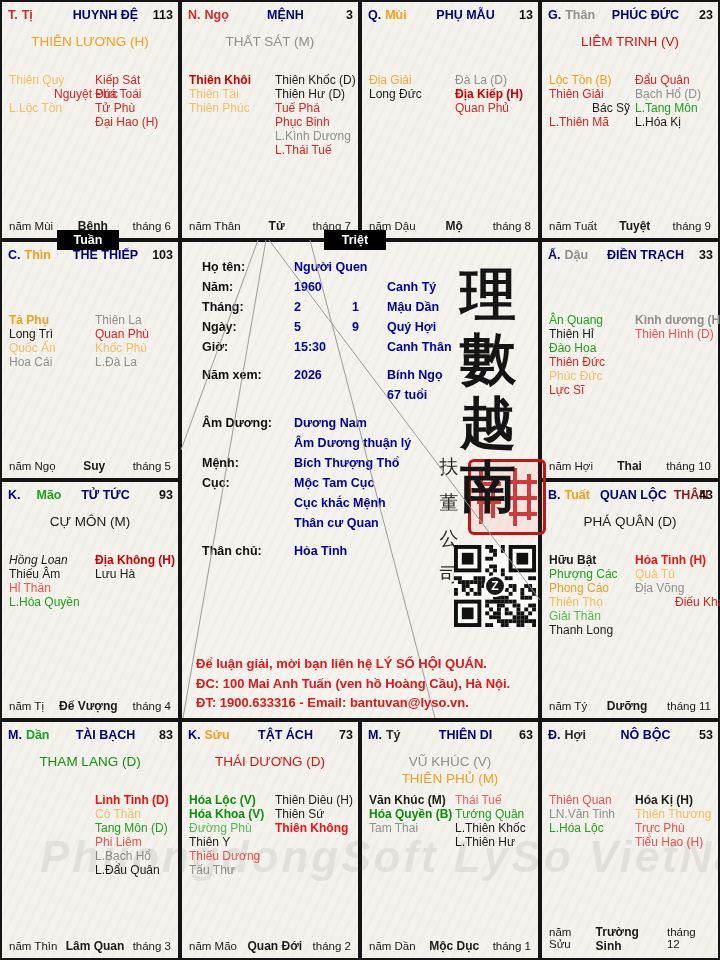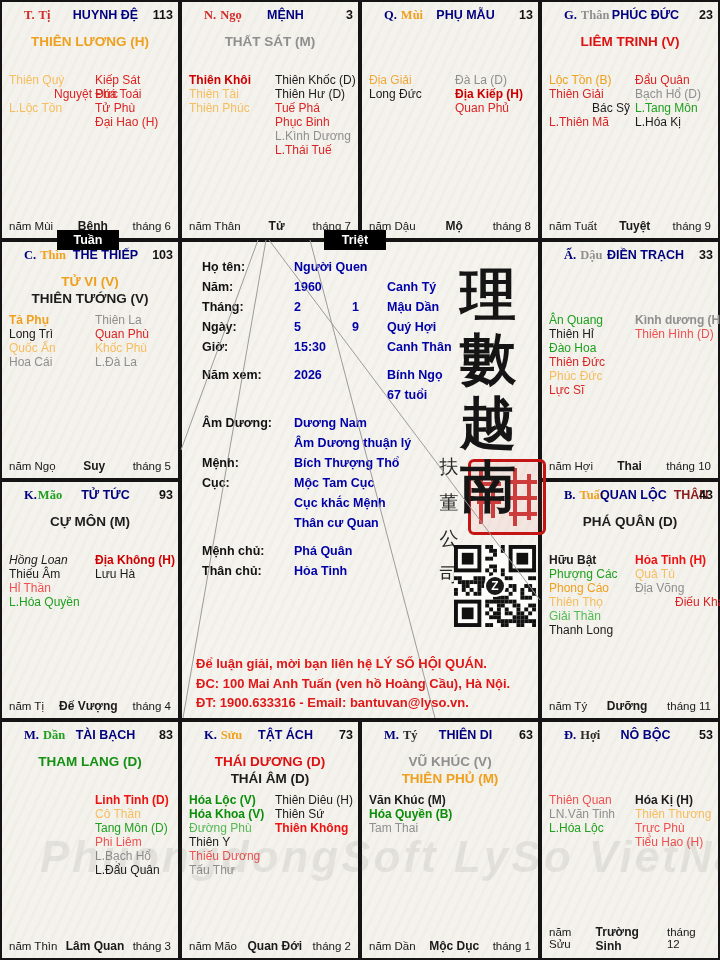--- a/index.html
+++ b/index.html
@@ -5,26 +5,26 @@
   html,body{margin:0;padding:0;background:#cfcfcf;}
   #board{position:relative;width:720px;height:960px;background:#141414;
          font-family:"Liberation Sans",sans-serif;overflow:hidden;}
   .cell{position:absolute;width:180px;height:240px;background:#f4f2ec;
         border:2px solid #141414;box-sizing:border-box;
         background-image:repeating-linear-gradient(115deg,rgba(120,110,90,.03) 0 3px,rgba(255,255,255,0) 3px 9px);}
   .center-cell{position:absolute;left:180px;top:240px;width:360px;height:480px;
         background:#f5f3ed;border:2px solid #141414;box-sizing:border-box;
         background-image:repeating-linear-gradient(115deg,rgba(120,110,90,.03) 0 3px,rgba(255,255,255,0) 3px 9px);}
   .hdr{position:absolute;top:6px;left:6px;right:5px;height:15px;font-weight:bold;font-size:12.5px;white-space:nowrap;}
-  .hdr .sb{position:absolute;left:16px;top:0;font-family:Liberation Serif, serif;}
+  .hdr .sb{position:absolute;left:0;top:0;}
   .hdr .nm{position:absolute;left:24px;right:22px;top:0;text-align:center;color:#00007f;padding-left:28px;}
   .hdr .nm .extra{margin-left:7px;}
   .hdr .num{position:absolute;right:0;top:0;color:#111;}
   .mains{position:absolute;top:32px;left:0;right:0;text-align:center;
-         font-weight:bold;font-size:13.5px;line-height:16.5px;white-space:nowrap;}
+         font-weight:normal;font-size:13.5px;line-height:16.5px;white-space:nowrap;}
   .colL,.colR{position:absolute;top:71px;font-size:12px;line-height:14px;white-space:nowrap;}
   .colL{left:7px;} .colR{left:93px;}
   .foot{position:absolute;bottom:5px;left:7px;right:7px;font-size:11.5px;
         display:flex;justify-content:space-between;color:#1a1a1a;align-items:baseline;}
   .foot .van{font-weight:bold;font-size:12px;}
   .tab{position:absolute;width:62px;height:20px;background:#000;color:#fff;
        font-weight:bold;font-size:12.5px;text-align:center;line-height:20px;z-index:8;}
   #tab-tuan{left:57px;top:230px;} #tab-triet{left:324px;top:230px;}
   #aspect-lines{position:absolute;left:0;top:0;z-index:4;pointer-events:none;}
   .info{position:absolute;left:20px;top:18px;width:320px;z-index:3;}
@@ -156,24 +156,20 @@
           <span class="van">Tuyệt</span>
           <span>tháng 9</span>
         </div>
       </div>
       <div class="cell" style="left: 0px; top: 240px;">
         <div class="hdr">
           <span class="sb"><span style="color: rgb(0, 0, 127);">C.</span><span style="color: rgb(239, 160, 30); margin-left: 4px;">Thìn</span></span>
           <span class="nm"><span>THÊ THIẾP</span></span>
           <span class="num">103</span>
         </div>
-        <div class="mains">
-          <div style="color: rgb(239, 160, 30);">TỬ VI (V)</div>
-          <div style="color: rgb(28, 28, 28);">THIÊN TƯỚNG (V)</div>
-        </div>
         <div class="colL">
           <div style="color: rgb(239, 160, 30); font-weight: bold;">Tả Phụ</div>
           <div style="color: rgb(28, 28, 28);">Long Trì</div>
           <div style="color: rgb(246, 189, 94);">Quốc Ấn</div>
           <div style="color: rgb(143, 143, 143);">Hoa Cái</div>
         </div>
         <div class="colR">
           <div style="color: rgb(143, 143, 143);">Thiên La</div>
           <div style="color: rgb(217, 37, 37);">Quan Phù</div>
           <div style="color: rgb(246, 189, 94);">Khốc Phù</div>
@@ -205,21 +201,21 @@
           <div style="color: rgb(239, 80, 80);">Thiên Hình (D)</div>
         </div>
         <div class="foot">
           <span>năm Hợi</span>
           <span class="van">Thai</span>
           <span>tháng 10</span>
         </div>
       </div>
       <div class="cell" style="left: 0px; top: 480px;">
         <div class="hdr">
-          <span class="sb"><span style="color: rgb(0, 0, 127);">K.</span><span style="color: rgb(31, 160, 31); margin-left: 1px;">Mão</span></span>
+          <span class="sb"><span style="color: rgb(0, 0, 127);">K.</span><span style="color: rgb(31, 160, 31); margin-left: 16px;">Mão</span></span>
           <span class="nm"><span>TỬ TỨC</span></span>
           <span class="num">93</span>
         </div>
         <div class="mains">
           <div style="color: rgb(28, 28, 28);">CỰ MÔN (M)</div>
         </div>
         <div class="colL">
           <div style="color: rgb(28, 28, 28); font-style: italic;">Hồng Loan</div>
           <div style="color: rgb(28, 28, 28);">Thiếu Âm</div>
           <div style="color: rgb(239, 80, 80);">Hỉ Thần</div>
@@ -288,21 +284,20 @@
         </div>
       </div>
       <div class="cell" style="left: 180px; top: 720px;">
         <div class="hdr">
           <span class="sb"><span style="color: rgb(0, 0, 127);">K.</span><span style="color: rgb(239, 160, 30); margin-left: 4px;">Sửu</span></span>
           <span class="nm"><span>TẬT ÁCH</span></span>
           <span class="num">73</span>
         </div>
         <div class="mains">
           <div style="color: rgb(221, 17, 17);">THÁI DƯƠNG (D)</div>
-          <div style="color: rgb(28, 28, 28);">THÁI ÂM (D)</div>
         </div>
         <div class="colL">
           <div style="color: rgb(11, 143, 11); font-weight: bold;">Hóa Lộc (V)</div>
           <div style="color: rgb(11, 143, 11); font-weight: bold;">Hóa Khoa (V)</div>
           <div style="color: rgb(83, 185, 83);">Đường Phù</div>
           <div style="color: rgb(28, 28, 28);">Thiên Y</div>
           <div style="color: rgb(239, 80, 80);">Thiếu Dương</div>
           <div style="color: rgb(143, 143, 143);">Tấu Thư</div>
         </div>
         <div class="colR">
@@ -324,20 +319,26 @@
         </div>
         <div class="mains">
           <div style="color: rgb(143, 143, 143);">VŨ KHÚC (V)</div>
           <div style="color: rgb(239, 160, 30);">THIÊN PHỦ (M)</div>
         </div>
         <div class="colL">
           <div style="color: rgb(28, 28, 28); font-weight: bold;">Văn Khúc (M)</div>
           <div style="color: rgb(11, 143, 11); font-weight: bold;">Hóa Quyền (B)</div>
           <div style="color: rgb(143, 143, 143);">Tam Thai</div>
         </div>
+        <div class="colR">
+          <div style="color: rgb(242, 96, 96);">Thái Tuế</div>
+          <div style="color: rgb(31, 160, 31);">Tướng Quân</div>
+          <div style="color: rgb(28, 28, 28);">L.Thiên Khốc</div>
+          <div style="color: rgb(28, 28, 28);">L.Thiên Hư</div>
+        </div>
         <div class="foot">
           <span>năm Dần</span>
           <span class="van">Mộc Dục</span>
           <span>tháng 1</span>
         </div>
       </div>
       <div class="cell" style="left: 540px; top: 720px;">
         <div class="hdr">
           <span class="sb"><span style="color: rgb(0, 0, 127);">Đ.</span><span style="color: rgb(42, 42, 42); margin-left: 4px;">Hợi</span></span>
           <span class="nm"><span>NÔ BỘC</span></span>
@@ -415,24 +416,20 @@
           <span class="lbl">Cục:</span>
           <span class="v1">Mộc Tam Cục</span>
         </div>
         <div class="irow">
           <span class="v1">Cục khắc Mệnh</span>
         </div>
         <div class="irow">
           <span class="v1">Thân cư Quan</span>
         </div>
         <div style="height: 8px;"></div>
-        <div class="irow">
-          <span class="lbl">Mệnh chủ:</span>
-          <span class="v1">Phá Quân</span>
-        </div>
         <div class="irow">
           <span class="lbl">Thân chủ:</span>
           <span class="v1">Hỏa Tinh</span>
         </div>
       </div>
 
     <div class="calli" id="calli-root">
         <div>理</div>
         <div>數</div>
         <div>越</div>

